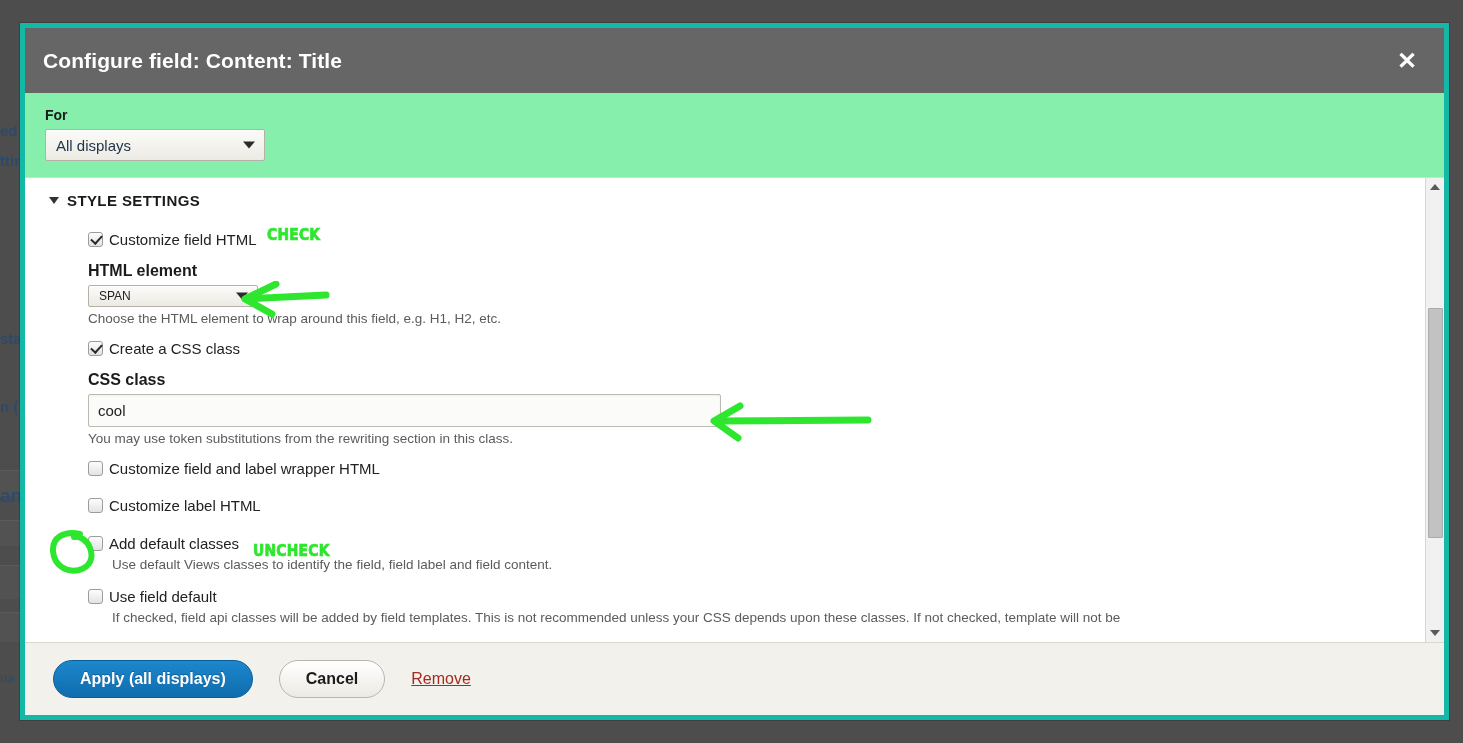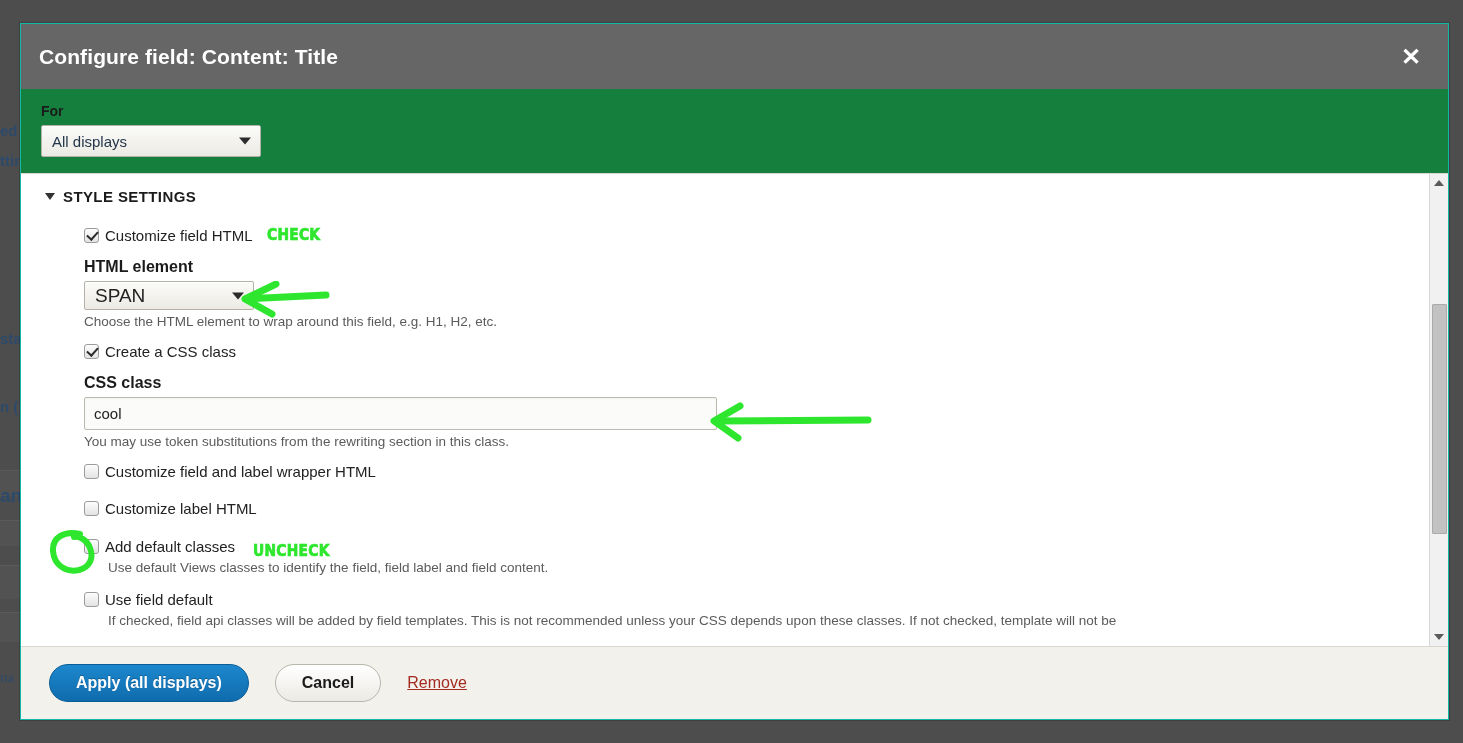--- a/index.html
+++ b/index.html
@@ -31,21 +31,21 @@
     background: #525252;
     border-top: 1px solid #5a5a5a;
   }
 
   
   #modal {
     position: absolute;
     left: 20px; top: 23px;
     width: 1429px; height: 697px;
     background: #f2f1ec;
-    border: 1px solid #14b8a6;
+    border: 5px solid #14b8a6;
     box-shadow: 0 0 0 1px rgba(0,0,0,.18);
     display: flex; flex-direction: column;
   }
   #titlebar {
     height: 65px;
     background: #666666;
     display: flex; align-items: center;
     padding: 0 18px 0 18px;
     flex: 0 0 auto;
     position: relative;
@@ -63,21 +63,21 @@
     width: 34px; height: 34px;
     display: flex; align-items: center; justify-content: center;
     color: #ffffff; font-size: 24px; font-weight: 700;
     cursor: pointer; line-height: 1;
     background: none; border: none; padding: 0;
     font-family: "Liberation Sans", sans-serif;
   }
 
   
   #for-region {
-    background: #15803d;
+    background: #86efac;
     padding: 14px 0 16px 20px;
     border-bottom: 1px solid #d9d7d0;
     flex: 0 0 auto;
   }
   .for-label {
     font-size: 14px; font-weight: 700; color: #1b1b1b;
     margin: 0 0 6px 0;
   }
   .select-box {
     position: relative;
@@ -85,21 +85,21 @@
     background: linear-gradient(#fbfbf9, #eceae3);
     border: 1px solid #b4b1a8;
     border-radius: 2px;
     display: flex; align-items: center;
     padding: 0 30px 0 10px;
     font-size: 15px;
     color: #23364b;
     cursor: pointer;
     box-shadow: inset 0 1px 0 #ffffff;
   }
-  .select-box.small { width: 170px; height: 29px; font-size: 19px; color: #222; }
+  .select-box.small { width: 170px; height: 22px; font-size: 12px; color: #222; }
   .select-caret {
     position: absolute; right: 9px; top: 50%;
     transform: translateY(-50%);
     width: 0; height: 0;
     border-left: 6px solid transparent;
     border-right: 6px solid transparent;
     border-top: 7px solid #2b2b2b;
   }
 
   

